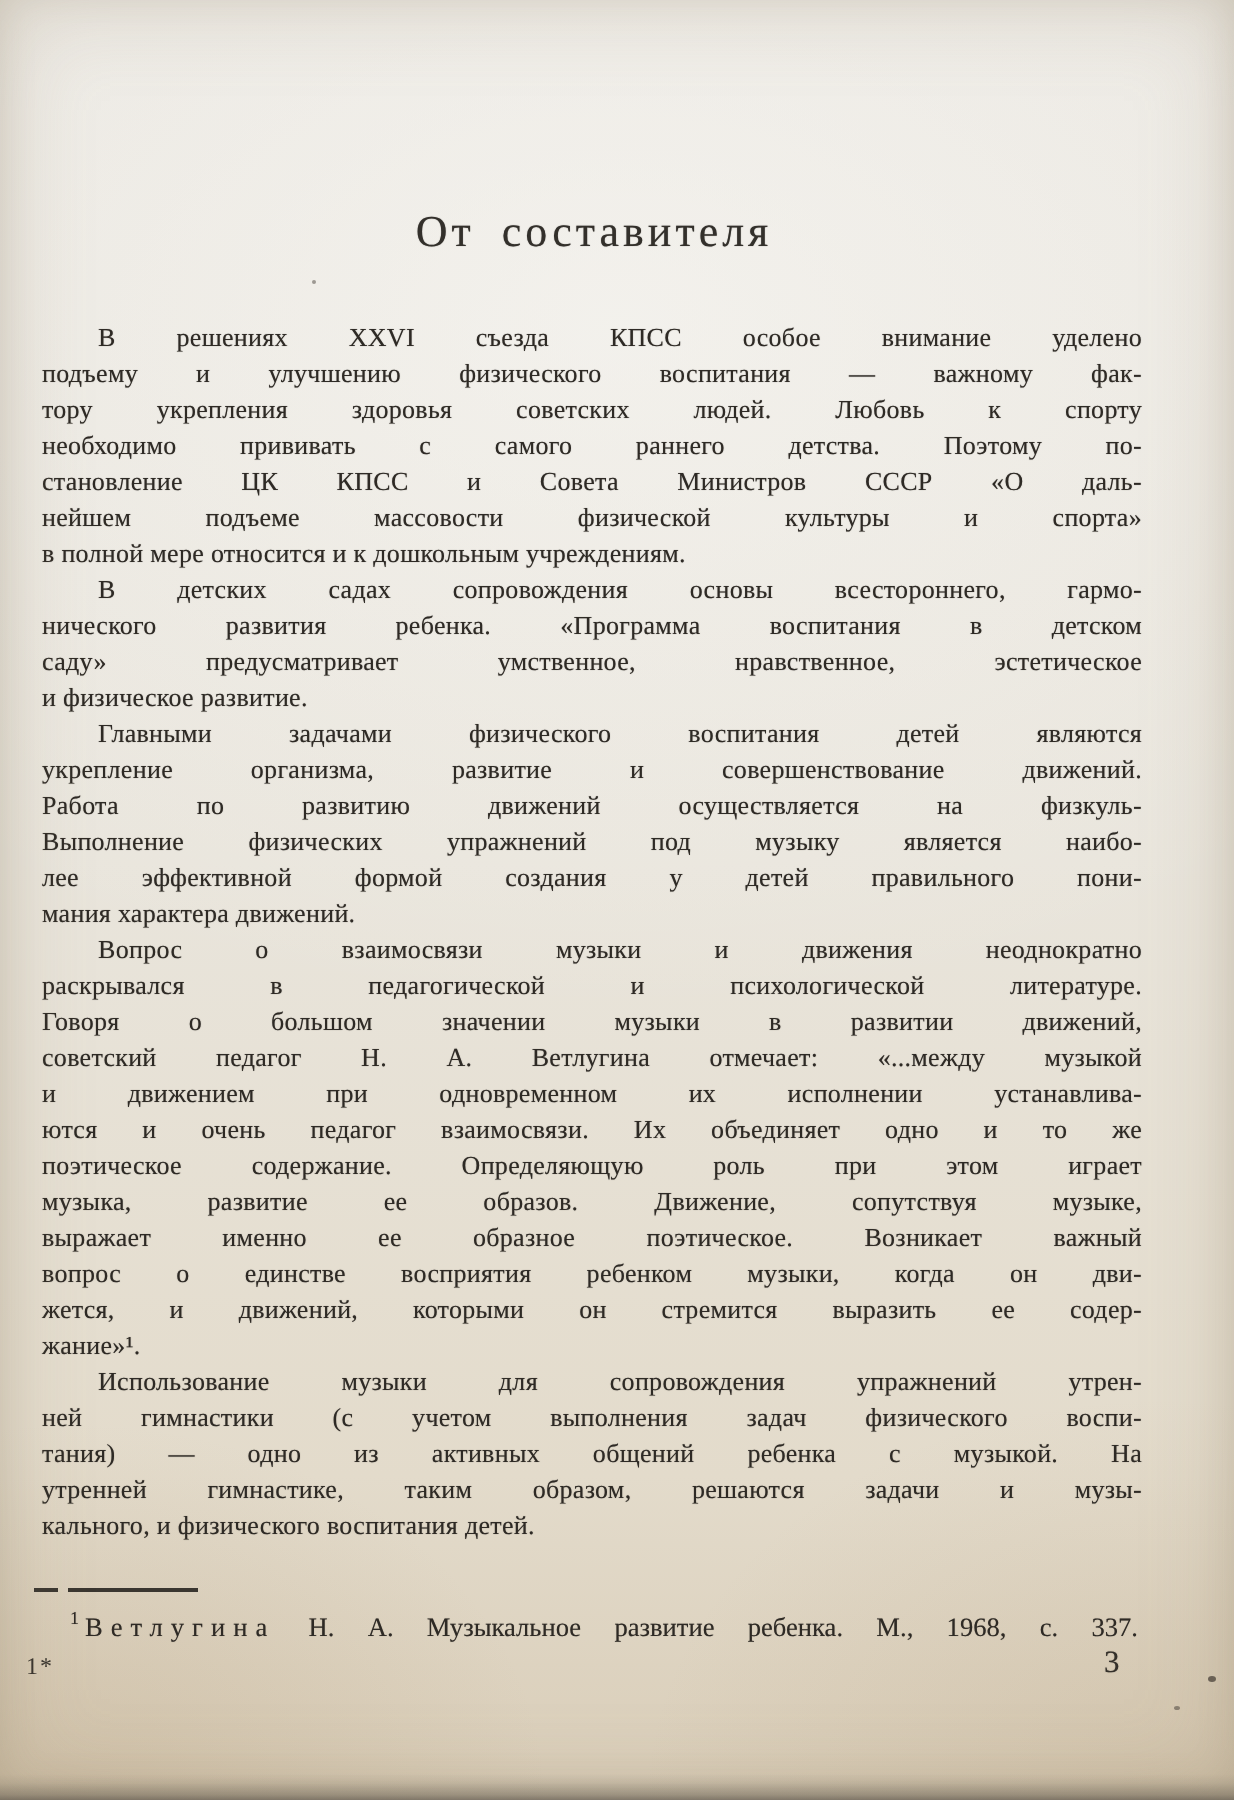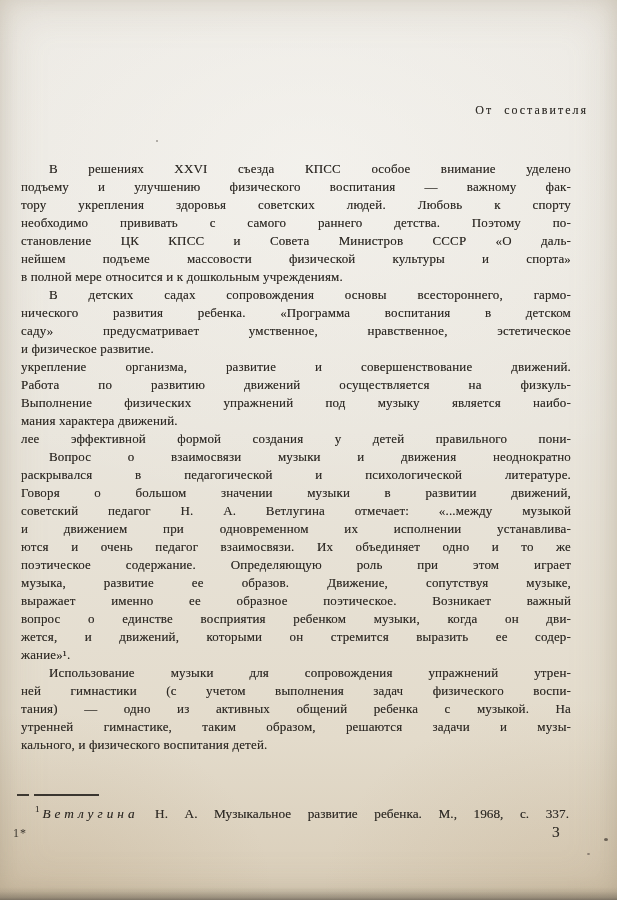--- a/index.html
+++ b/index.html
@@ -18,22 +18,22 @@
   }
   .vignette{
     position:absolute;inset:0;pointer-events:none;
     box-shadow:inset 0 0 46px rgba(150,132,104,0.28), inset 0 -6px 18px rgba(140,125,100,0.18);
   }
   .scan-edge-bottom{
     position:absolute;left:0;right:0;bottom:0;height:13px;pointer-events:none;
     background:linear-gradient(180deg, rgba(105,97,85,0) 0%, rgba(105,97,85,0.12) 35%, rgba(96,89,78,0.42) 80%, rgba(82,76,68,0.6) 100%);
   }
   .page-title{
-    position:absolute;top:103px;left:38px;width:550px;
-    text-align:right;font-size:12px;letter-spacing:2px;word-spacing:6px;
+    position:absolute;top:103px;left:22px;width:550px;
+    text-align:center;font-size:22px;letter-spacing:2px;word-spacing:6px;
     color:#33302b;
     text-shadow:0 0 .5px rgba(51,48,43,.55);
   }
   .body-text{
     position:absolute;top:160px;left:21px;width:550px;
     font-size:13px;line-height:18px;letter-spacing:.15px;
     text-shadow:0 0 .5px rgba(46,42,37,.5);
   }
   .line{
     text-align:justify;
@@ -49,21 +49,21 @@
   .footnote{
     position:absolute;top:801px;left:21px;width:548px;
     font-size:13.3px;line-height:16px;
     text-align:justify;text-align-last:justify;
     text-indent:14px;
     text-shadow:0 0 .4px rgba(46,42,37,.45);
   }
   .footnote .marker{
     font-size:9px;vertical-align:6px;margin-right:3px;
   }
-  .footnote .author{letter-spacing:4px;font-style:italic;}
+  .footnote .author{letter-spacing:4px;}
   .signature-mark{
     position:absolute;left:13px;top:826px;font-size:12px;letter-spacing:1px;color:#37332d;
   }
   .page-number{
     position:absolute;left:552px;top:823px;font-size:15.5px;color:#34302a;
     text-shadow:0 0 .5px rgba(46,42,37,.5);
   }
   .speck{position:absolute;border-radius:50%;background:#4a443c;pointer-events:none;}
   .speck.s1{left:604px;top:838px;width:4px;height:3px;opacity:.8;}
   .speck.s2{left:587px;top:853px;width:3px;height:2px;opacity:.55;}
@@ -86,25 +86,26 @@
         <div class="line">нейшем подъеме массовости физической культуры и спорта»</div>
         <div class="line last">в полной мере относится и к дошкольным учреждениям.</div>
       </div>
       <div class="paragraph">
         <div class="line first">В детских садах сопровождения основы всестороннего, гармо-</div>
         <div class="line">нического развития ребенка. «Программа воспитания в детском</div>
         <div class="line">саду» предусматривает умственное, нравственное, эстетическое</div>
         <div class="line last">и физическое развитие.</div>
       </div>
       <div class="paragraph">
+        <div class="line first">Главными задачами физического воспитания детей являются</div>
         <div class="line">укрепление организма, развитие и совершенствование движений.</div>
         <div class="line">Работа по развитию движений осуществляется на физкуль-</div>
         <div class="line">Выполнение физических упражнений под музыку является наибо-</div>
+        <div class="line">лее эффективной формой создания у детей правильного пони-</div>
         <div class="line last">мания характера движений.</div>
-        <div class="line">лее эффективной формой создания у детей правильного пони-</div>
       </div>
       <div class="paragraph">
         <div class="line first">Вопрос о взаимосвязи музыки и движения неоднократно</div>
         <div class="line">раскрывался в педагогической и психологической литературе.</div>
         <div class="line">Говоря о большом значении музыки в развитии движений,</div>
         <div class="line">советский педагог Н. А. Ветлугина отмечает: «...между музыкой</div>
         <div class="line">и движением при одновременном их исполнении устанавлива-</div>
         <div class="line">ются и очень педагог взаимосвязи. Их объединяет одно и то же</div>
         <div class="line">поэтическое содержание. Определяющую роль при этом играет</div>
         <div class="line">музыка, развитие ее образов. Движение, сопутствуя музыке,</div>

